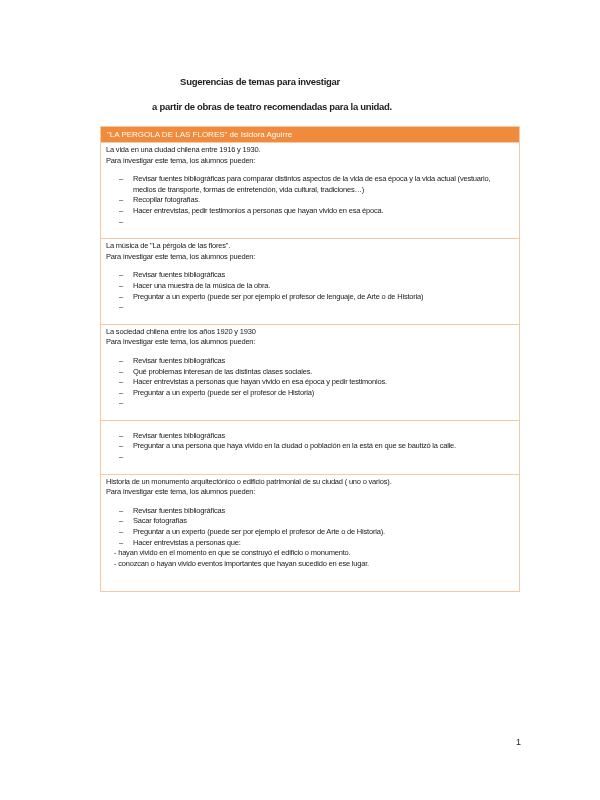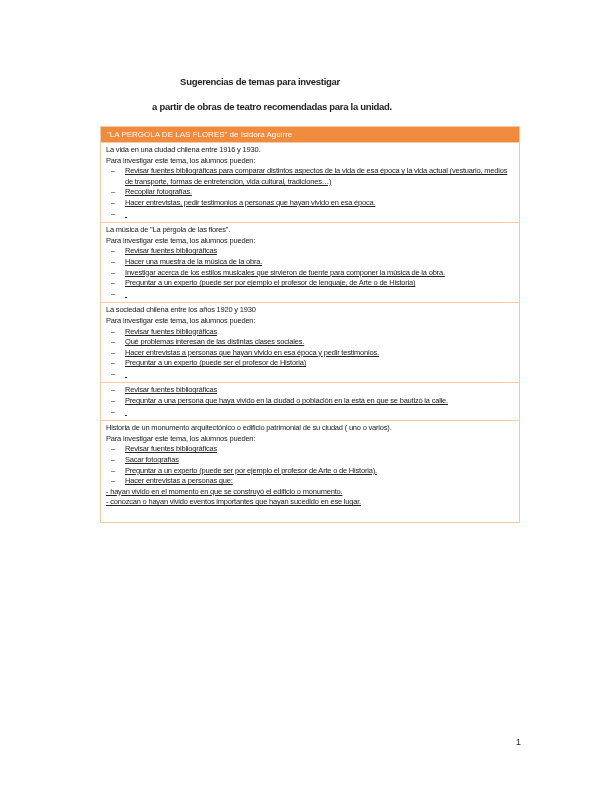--- a/index.html
+++ b/index.html
@@ -5,21 +5,21 @@
   html,body{margin:0;padding:0;background:#fff;}
   body{width:600px;height:800px;position:relative;overflow:hidden;font-family:"Liberation Sans",sans-serif;color:#222;}
   .title{position:absolute;left:0;width:520px;text-align:center;font-weight:bold;font-size:9.5px;letter-spacing:-0.3px;}
   .t1{top:76px;}
   .t2{top:101px;left:12px;}
   .table{position:absolute;left:100px;top:126px;width:420px;border:1.5px solid #f4c9a6;box-sizing:border-box;}
   .hdr{background:#f08a3c;color:#fff;font-size:8px;padding:2px 6px;height:11px;line-height:11px;}
   .sec{border-top:1.5px solid #f4c9a6;padding:2px 5px 3px 5px;font-size:7.5px;line-height:10.6px;letter-spacing:-0.2px;}
   .sec:first-of-type{border-top:none;}
   .sec p{margin:0;}
-  ul{margin:0;padding:0;list-style:none;text-decoration:underline;}
+  ul{margin:8px;padding:0;list-style:none;}
   li{position:relative;padding-left:19px;}
   li::before{content:"–";position:absolute;left:5px;}
   .sub{padding-left:0;}
   .sub::before{content:"";}
   .pgnum{position:absolute;left:516px;top:737px;font-size:9px;}
 </style>
 </head>
 <body>
 
 <div class="title t1">Sugerencias de temas para investigar</div>
@@ -38,21 +38,20 @@
       <li>&nbsp;</li>
     </ul>
   </div>
 
   <div class="sec">
     <p>La música de "La pérgola de las flores".</p>
     <p>Para investigar este tema, los alumnos pueden:</p>
     <ul>
       <li>Revisar fuentes bibliográficas</li>
       <li>Hacer una muestra de la música de la obra.</li>
-      <li>Investigar acerca de los estilos musicales que sirvieron de fuente para componer la música de la obra.</li>
       <li>Preguntar a un experto (puede ser por ejemplo el profesor de lenguaje, de Arte o de Historia)</li>
       <li>&nbsp;</li>
     </ul>
   </div>
 
   <div class="sec">
     <p>La sociedad chilena entre los años 1920 y 1930</p>
     <p>Para investigar este tema, los alumnos pueden:</p>
     <ul>
       <li>Revisar fuentes bibliográficas</li>

